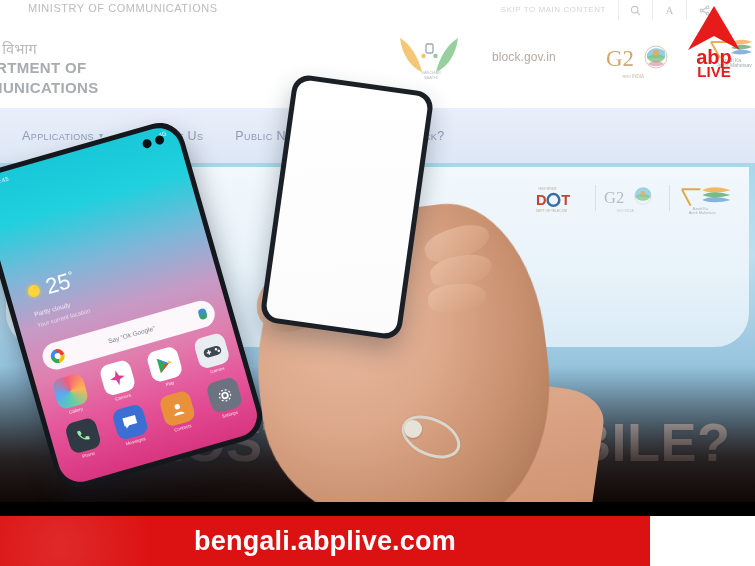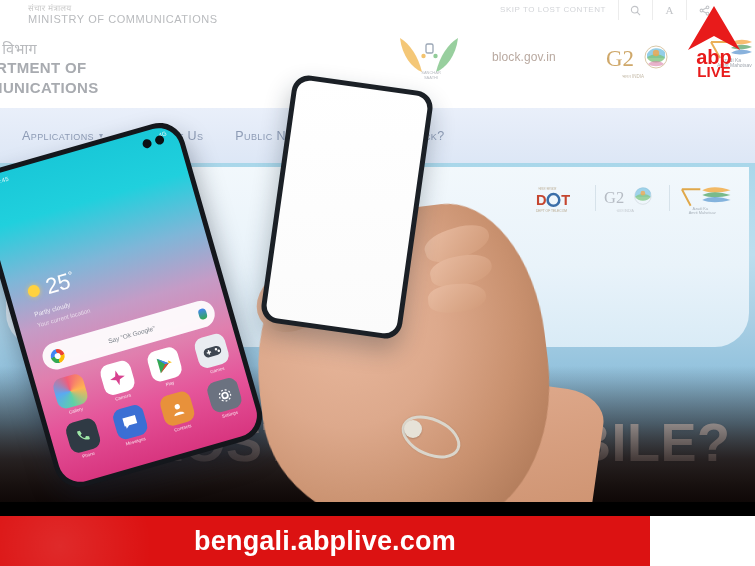--- a/index.html
+++ b/index.html
@@ -153,33 +153,32 @@
 
 <div id="stage">
 
   <div id="site">
 
     <div id="gov-header">
 
       <div id="emblem-col">
 
         <div style="position:absolute;left:66px;top:0px;">
-          <div class="gov-hi">संचार मंत्रालय</div>
           <div class="gov-en">MINISTRY OF COMMUNICATIONS</div>
         </div>
       </div>
 
       <div id="dept-block">
         <div id="dept-hi">दूरसंचार विभाग</div>
         <div id="dept-en1">DEPARTMENT OF</div>
         <div id="dept-en2">COMMUNICATIONS</div>
       </div>
 
       <div id="util-row">
-        <div id="skip">SKIP TO LOST CONTENT</div>
+        <div id="skip">SKIP TO MAIN CONTENT</div>
         <div class="util-ic">
           <svg width="11" height="11" viewBox="0 0 16 16" fill="none" stroke="currentColor" stroke-width="1.6">
             <circle cx="6.8" cy="6.8" r="4.8"></circle>
               <line x1="10.4" y1="10.4" x2="14.6" y2="14.6"></line>
           </svg>
         </div>
         <div class="util-ic">
           <span style="font-size:11px;font-family:'Liberation Serif',serif;">A</span>
         </div>
         <div class="util-ic">

